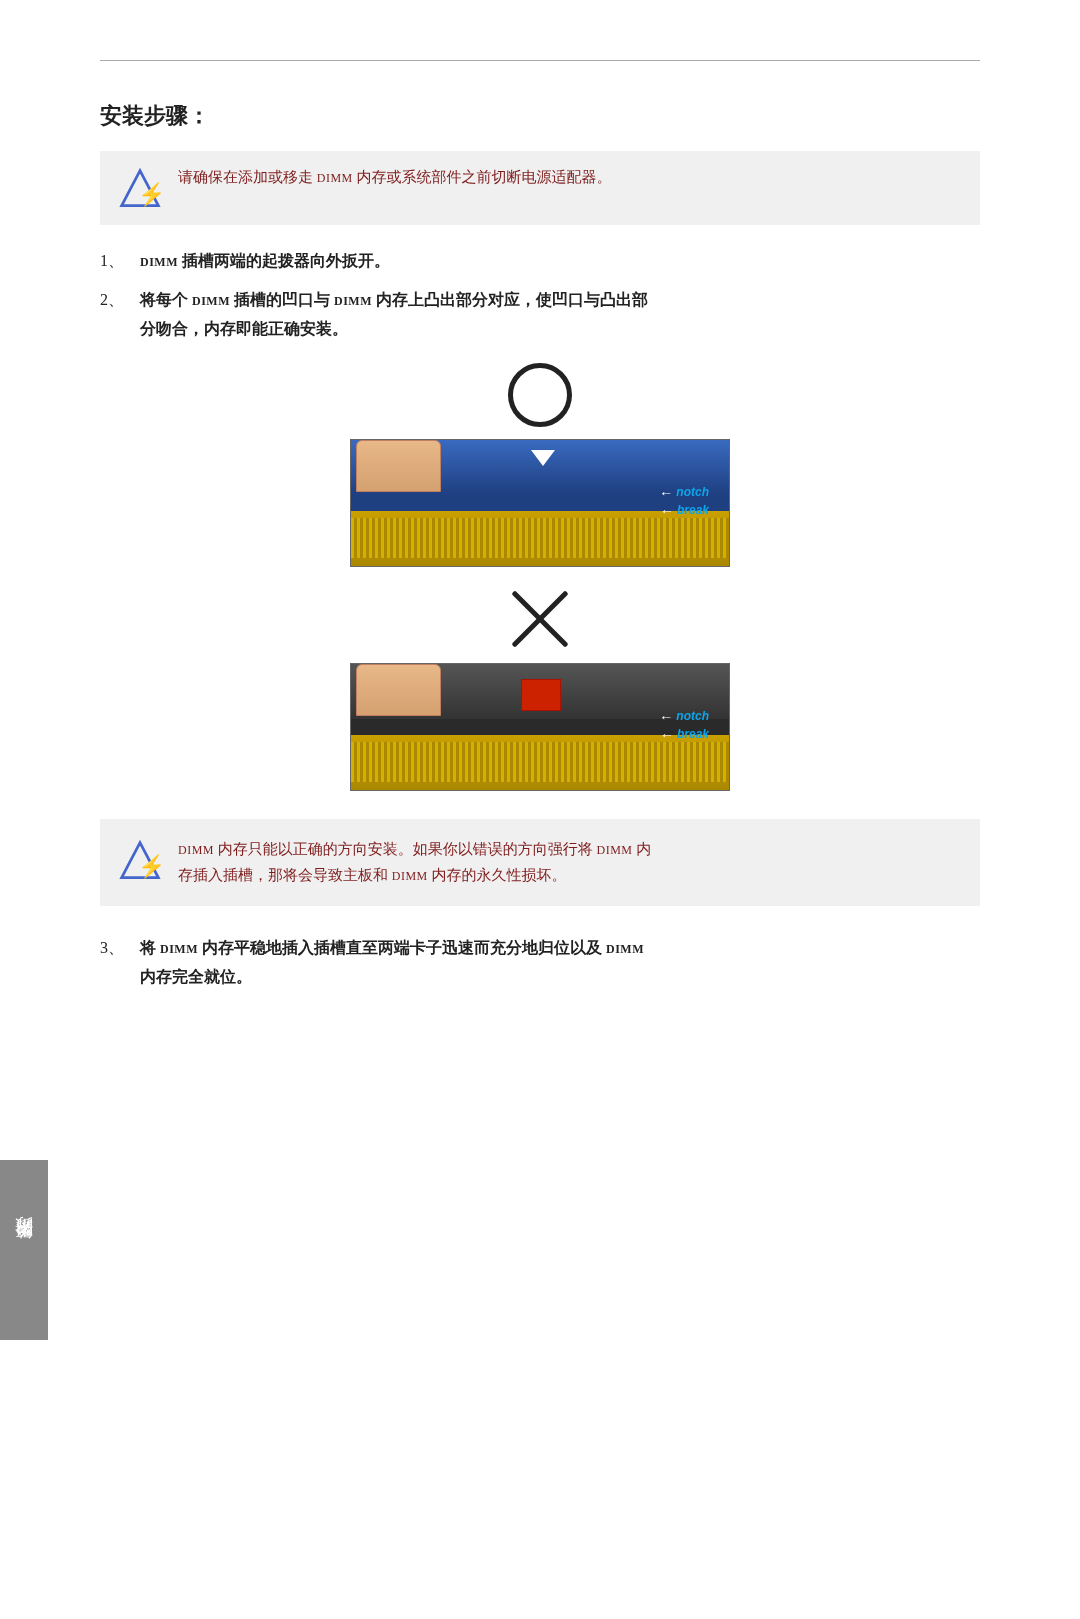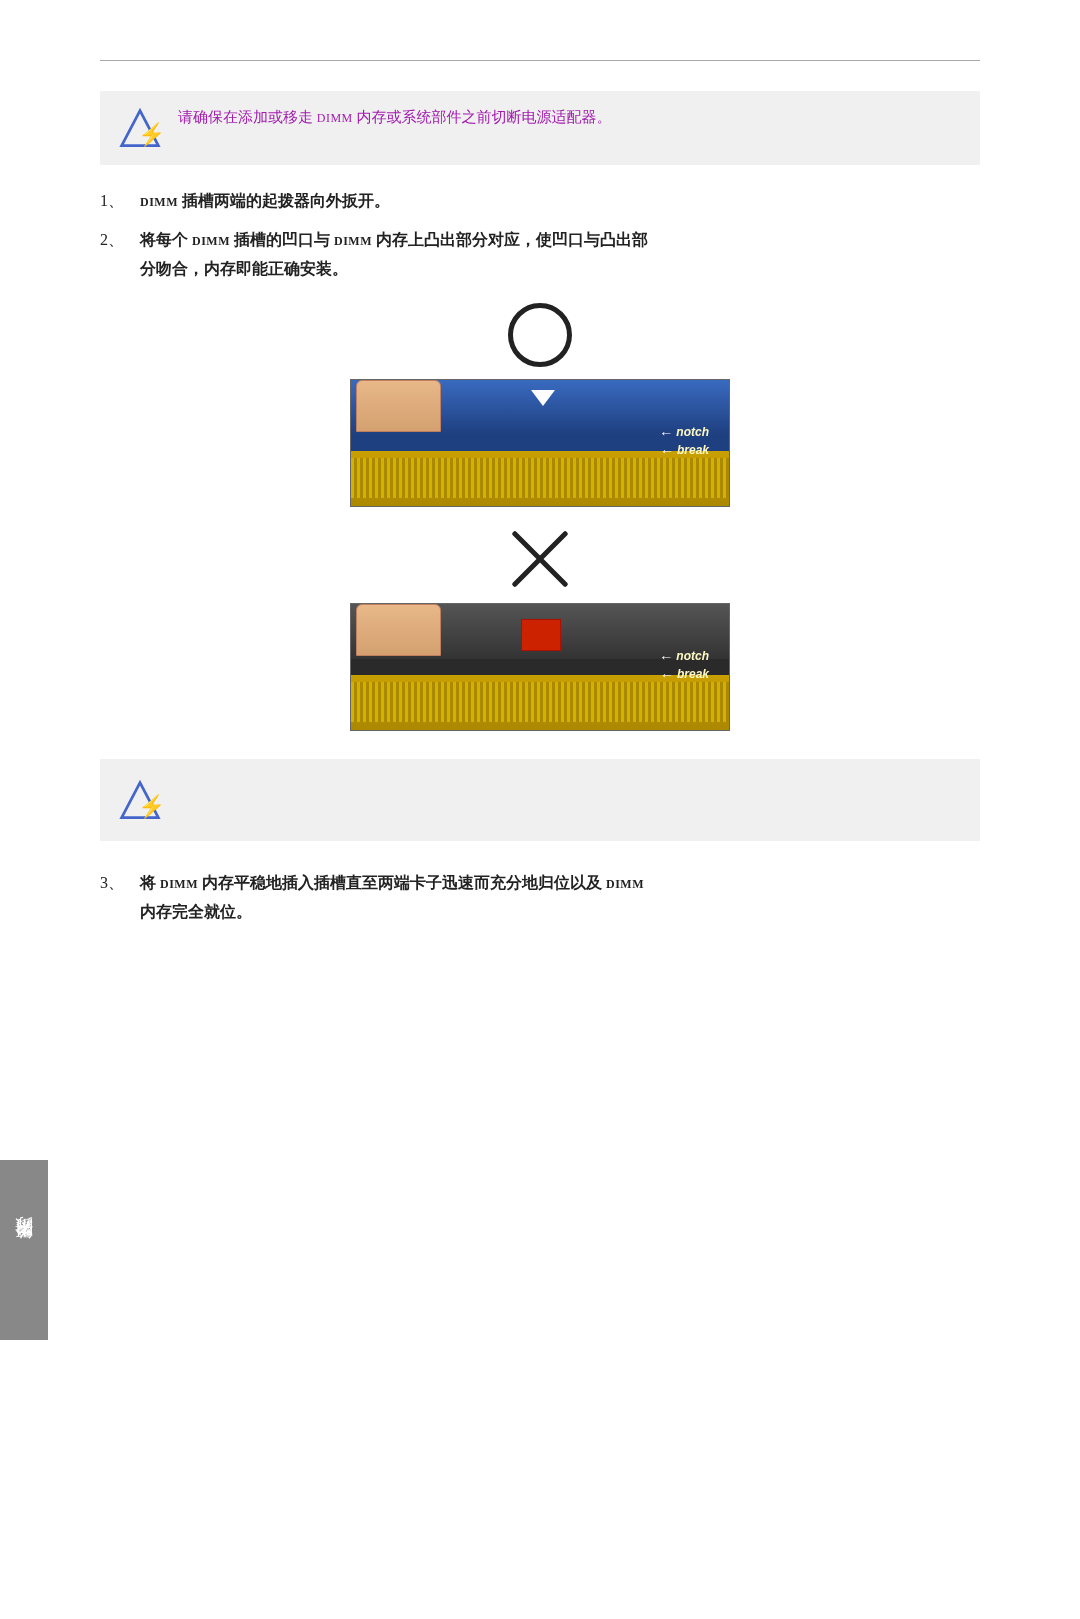--- a/index.html
+++ b/index.html
@@ -55,21 +55,21 @@
     .warning-icon {
       width: 44px;
       height: 44px;
       flex-shrink: 0;
       margin-top: 2px;
     }
 
     .warning-text {
       font-size: 15px;
       line-height: 1.7;
-      color: #a21caf;
+      color: #7f1d1d;
     }
 
     .warning-text .small-caps {
       font-size: 12px;
       font-variant: small-caps;
       letter-spacing: 0.5px;
     }
 
     
     .steps-list {
@@ -271,21 +271,21 @@
       gap: 3px;
     }
 
     .label-arrow {
       font-size: 14px;
       color: white;
     }
 
     .label-txt {
       font-size: 12px;
-      color: #fef9c3;
+      color: #0ea5e9;
       font-family: Arial, sans-serif;
       font-style: italic;
       font-weight: bold;
     }
 
     .red-block {
       position: absolute;
       top: 15px;
       left: 170px;
       width: 40px;
@@ -307,20 +307,21 @@
   </style>
 </head>
 <body>
 
 <div class="page-container">
 
   <div class="top-rule"></div>
 
   <div class="main-content">
 
+    <div class="section-heading">安装步骤：</div>
 
     <div class="warning-box">
       <svg class="warning-icon" viewBox="0 0 48 48" xmlns="http://www.w3.org/2000/svg">
         <polygon points="24,4 44,42 4,42" fill="none" stroke="#4466cc" stroke-width="3"></polygon>
         <text x="22" y="38" font-size="24" fill="#4466cc" font-family="Arial" font-weight="bold">⚡</text>
       </svg>
       <div class="warning-text">
         请确保在添加或移走 <span class="small-caps">DIMM</span> 内存或系统部件之前切断电源适配器。
       </div>
     </div>
@@ -395,20 +396,23 @@
           <span class="label-txt">break</span>
         </div>
       </div>
     </div>
 
     <div class="warning-box-2" style="margin-top: 28px;">
       <svg class="warning-icon" viewBox="0 0 48 48" xmlns="http://www.w3.org/2000/svg">
         <polygon points="24,4 44,42 4,42" fill="none" stroke="#4466cc" stroke-width="3"></polygon>
         <text x="22" y="38" font-size="24" fill="#4466cc" font-family="Arial" font-weight="bold">⚡</text>
       </svg>
+      <div class="warning-text">
+        <span class="small-caps">DIMM</span> 内存只能以正确的方向安装。如果你以错误的方向强行将 <span class="small-caps">DIMM</span> 内<br>存插入插槽，那将会导致主板和 <span class="small-caps">DIMM</span> 内存的永久性损坏。
+      </div>
     </div>
 
     <div class="steps-list" style="margin-top: 20px;">
       <div class="step-item">
         <span class="step-number">3、</span>
         <span class="step-text">
           将 <span class="small-caps">DIMM</span> 内存平稳地插入插槽直至两端卡子迅速而充分地归位以及 <span class="small-caps">DIMM</span><br>内存完全就位。
         </span>
       </div>
     </div>

